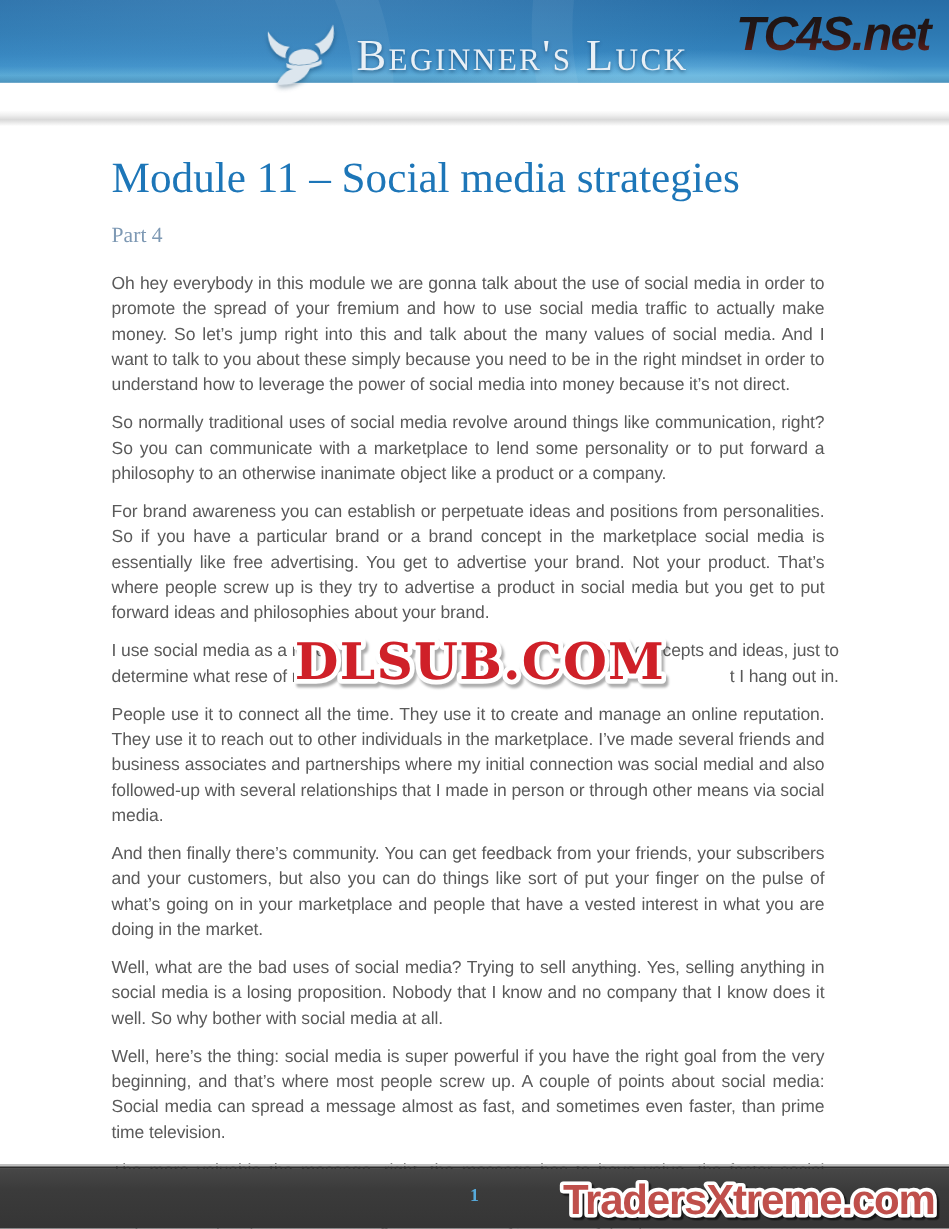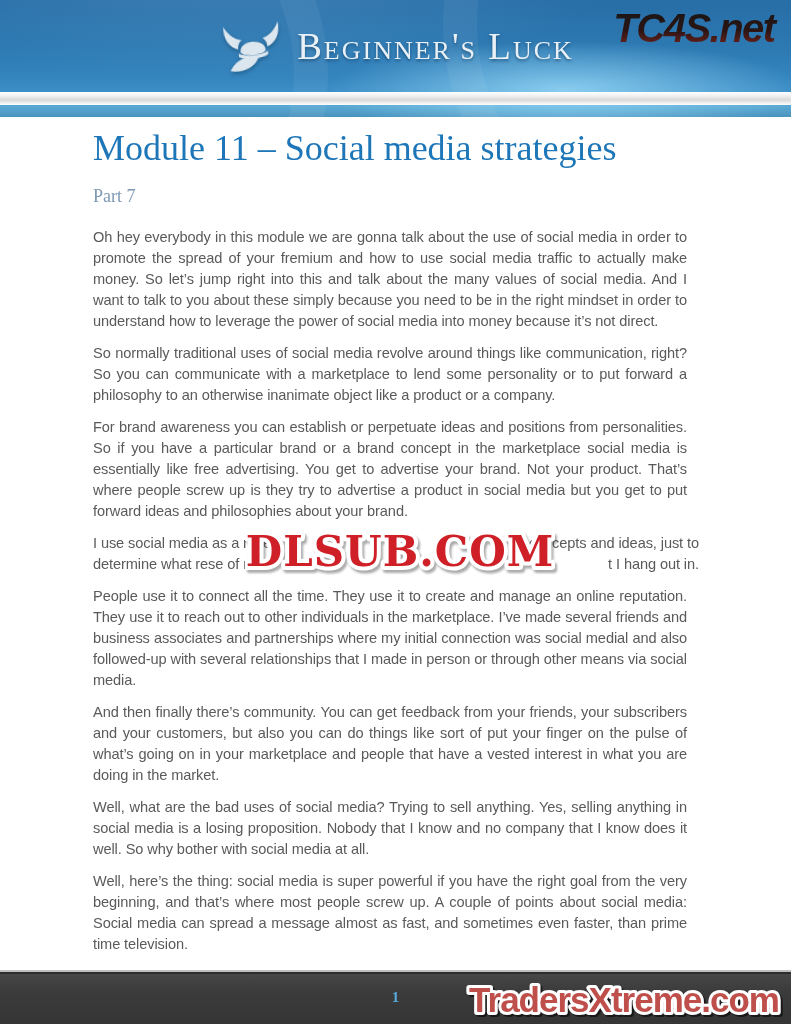--- a/index.html
+++ b/index.html
@@ -5,21 +5,21 @@
   * { margin:0; padding:0; box-sizing:border-box; }
   html,body { background:#888; }
   .page {
     position:relative; width:791px; height:1024px; margin:0 auto;
     background:#ffffff; overflow:hidden;
     font-family:"Liberation Sans", sans-serif;
   }
 
   
   .banner {
-    position:absolute; top:0; left:0; width:791px; height:117px;
+    position:absolute; top:0; left:0; width:791px; height:69px;
     background:
       radial-gradient(340px 70px at 565px 90px, rgba(150,216,246,0.85), rgba(150,216,246,0) 70%),
       radial-gradient(600px 220px at 30% -60%, rgba(120,180,225,0.35), rgba(0,0,0,0) 70%),
       linear-gradient(180deg,#276da6 0%, #2d79b2 40%, #3484be 66%, #3e90c8 80%, #59a9d4 91%, #4a92bc 100%);
   }
   .banner::before, .banner::after {
     content:""; position:absolute; border-radius:50%;
     border:34px solid rgba(255,255,255,0.055);
   }
   .banner::before { width:380px; height:380px; left:-120px; top:-150px; }
@@ -116,21 +116,21 @@
         </defs>
         <text x="95" y="40" text-anchor="middle" font-family="Liberation Sans, sans-serif" font-weight="bold" font-size="40" letter-spacing="-1.5" fill="url(#tcg)">TC4S.net</text>
       </svg>
     </div>
   </div>
 
   <div class="rule"></div>
 
   <div class="content">
     <h1 class="doc-title">Module 11 – Social media strategies</h1>
-    <h2 class="doc-subtitle">Part 7</h2>
+    <h2 class="doc-subtitle">Part 4</h2>
 
     <p>Oh hey everybody in this module we are gonna talk about the use of social media in order to promote the spread of your fremium and how to use social media traffic to actually make money. So let’s jump right into this and talk about the many values of social media. And I want to talk to you about these simply because you need to be in the right mindset in order to understand how to leverage the power of social media into money because it’s not direct.</p>
     <p>So normally traditional uses of social media revolve around things like communication, right? So you can communicate with a marketplace to lend some personality or to put forward a philosophy to an otherwise inanimate object like a product or a company.</p>
     <p>For brand awareness you can establish or perpetuate ideas and positions from personalities. So if you have a particular brand or a brand concept in the marketplace social media is essentially like free advertising. You get to advertise your brand. Not your product. That’s where people screw up is they try to advertise a product in social media but you get to put forward ideas and philosophies about your brand.</p>
 
     <div class="wm-paragraph">
       <div class="wm-line">
         <span>I use social media as a rese</span>
         <span>concepts and ideas, just to</span>
       </div>

